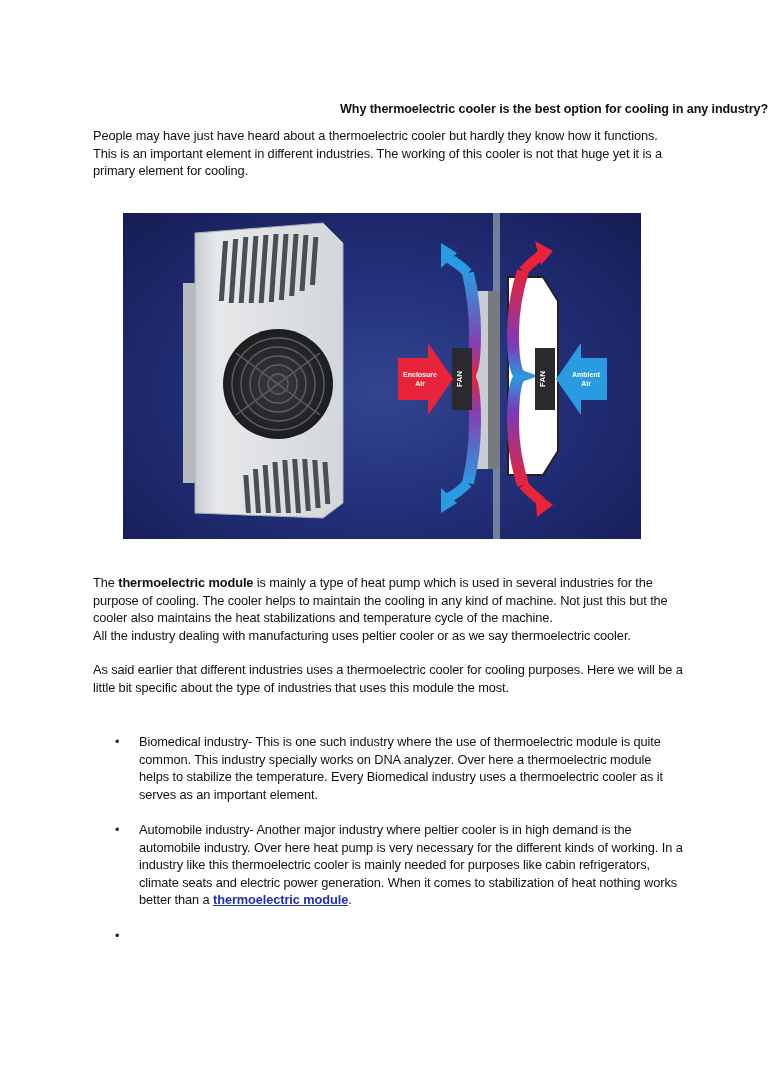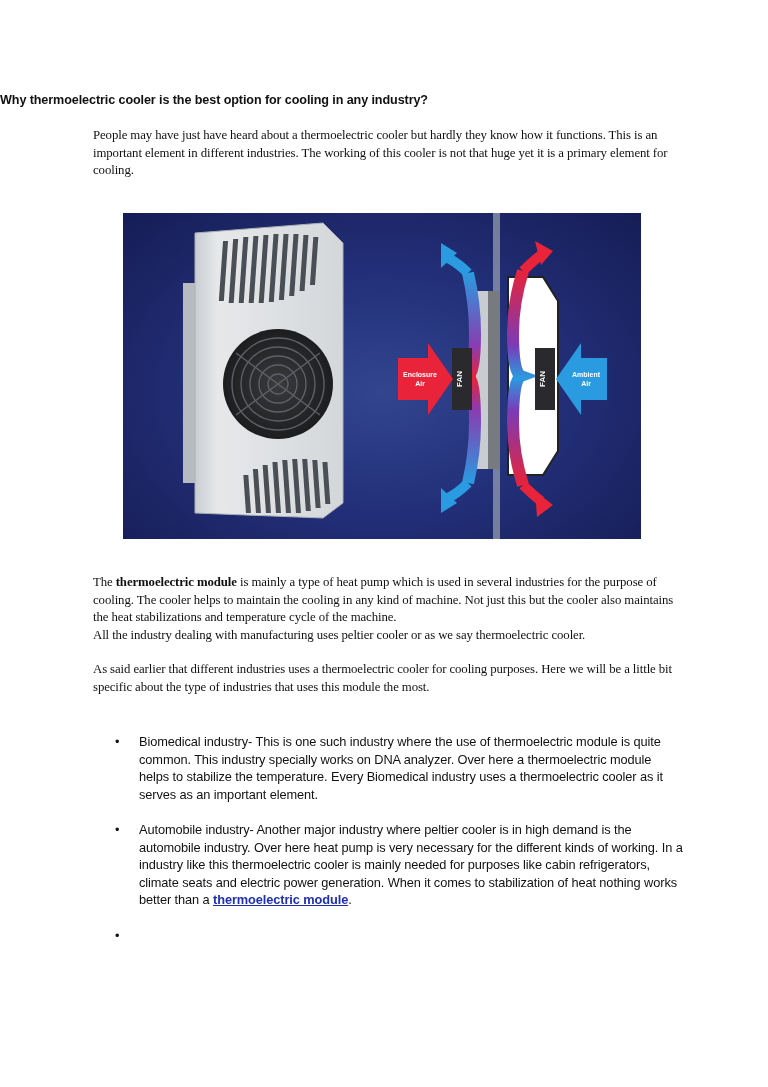--- a/index.html
+++ b/index.html
@@ -1,21 +1,21 @@
 <!DOCTYPE html>
 <html><head>
 <meta charset="utf-8">
 <style>
   html, body { margin: 0; padding: 0; background: #ffffff; }
   body { width: 768px; height: 1087px; position: relative; overflow: hidden;
          font-family: "Liberation Sans", "DejaVu Sans", sans-serif; color: #111; }
   .page { position: absolute; left: 0; top: 0; width: 768px; height: 1087px; }
-  .title { position: absolute; top: 93px; left: 0; width: 768px; text-align: left;
+  .title { position: absolute; top: 102px; left: 0; width: 768px; text-align: right;
            font-weight: bold; font-size: 12.6px; letter-spacing: -0.1px; }
-  .para { position: absolute; left: 93px; width: 590px; font-size: 12.8px; line-height: 17.6px; letter-spacing: -0.1px; font-family: Liberation Serif, serif; }
+  .para { position: absolute; left: 93px; width: 590px; font-size: 12.8px; line-height: 17.6px; letter-spacing: -0.1px; }
   .p1 { top: 127px; }
   .p2 { top: 574px; }
   .p3 { top: 661px; }
   .hero { position: absolute; left: 123px; top: 213px; width: 518px; height: 326px; overflow: hidden;
           background: radial-gradient(ellipse at 50% 55%, #33458f 0%, #23307a 45%, #161d55 100%); }
   .bullets { position: absolute; left: 93px; top: 733px; width: 590px; font-size: 12.8px; line-height: 17.6px; letter-spacing: -0.1px; }
   .bullet { position: relative; padding-left: 46px; margin-bottom: 17.6px; }
   .bullet .dot { position: absolute; left: 22px; top: 0; }
   a.link { color: #1f2fb0; font-weight: bold; text-decoration: underline; }
   b { font-weight: bold; }

